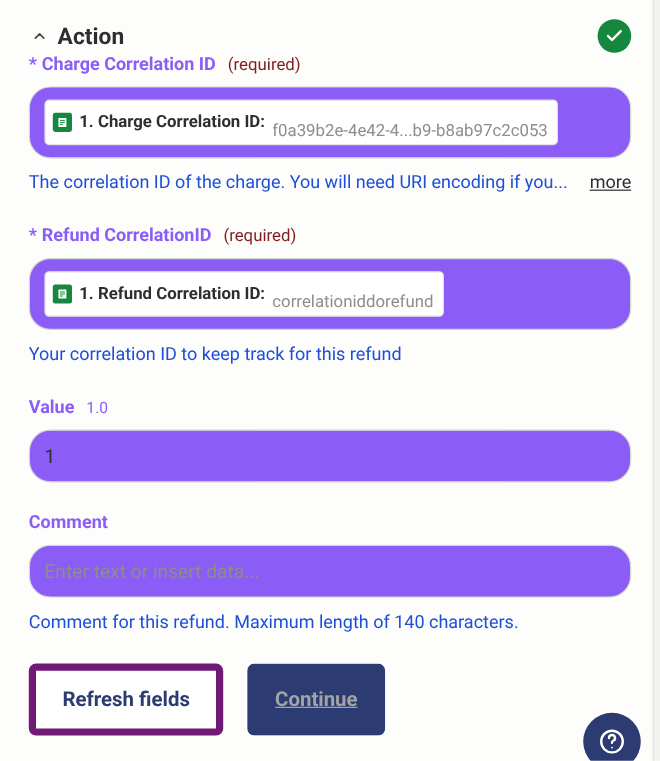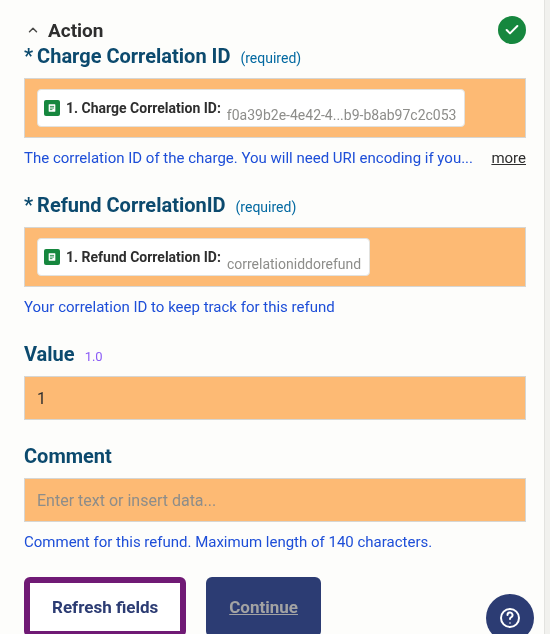--- a/index.html
+++ b/index.html
@@ -49,41 +49,41 @@
   }
   .check-badge svg { display:block; }
   .field { margin-bottom: 24px; }
   .field-label-row {
     display: flex;
     align-items: baseline;
     gap: 10px;
     margin-bottom: 10px;
   }
   .field-label {
-    font-size: 20px;
-    font-weight: 700;
-    color: #0c4a6e;
+    font-size: 15px;
+    font-weight: 700;
+    color: #8b5cf6;
   }
   .req-marker {
     font-weight: 700;
     margin-right: 4px;
   }
   .req-text {
     font-size: 14px;
-    color: #0369a1;
+    color: #7f1d1d;
     text-align: center;
   }
   .ver-text {
     font-size: 13px;
     color: #8b5cf6;
   }
   .input-box {
     border: 1px solid #d6d6d3;
-    border-radius: 0;
-    background: #fdba74;
+    border-radius: 18px;
+    background: #8b5cf6;
     padding: 10px 12px;
     display: flex;
     align-items: center;
     min-height: 44px;
   }
   .pill {
     display: inline-flex;
     align-items: center;
     gap: 6px;
     border: 1px solid #e2e2df;

